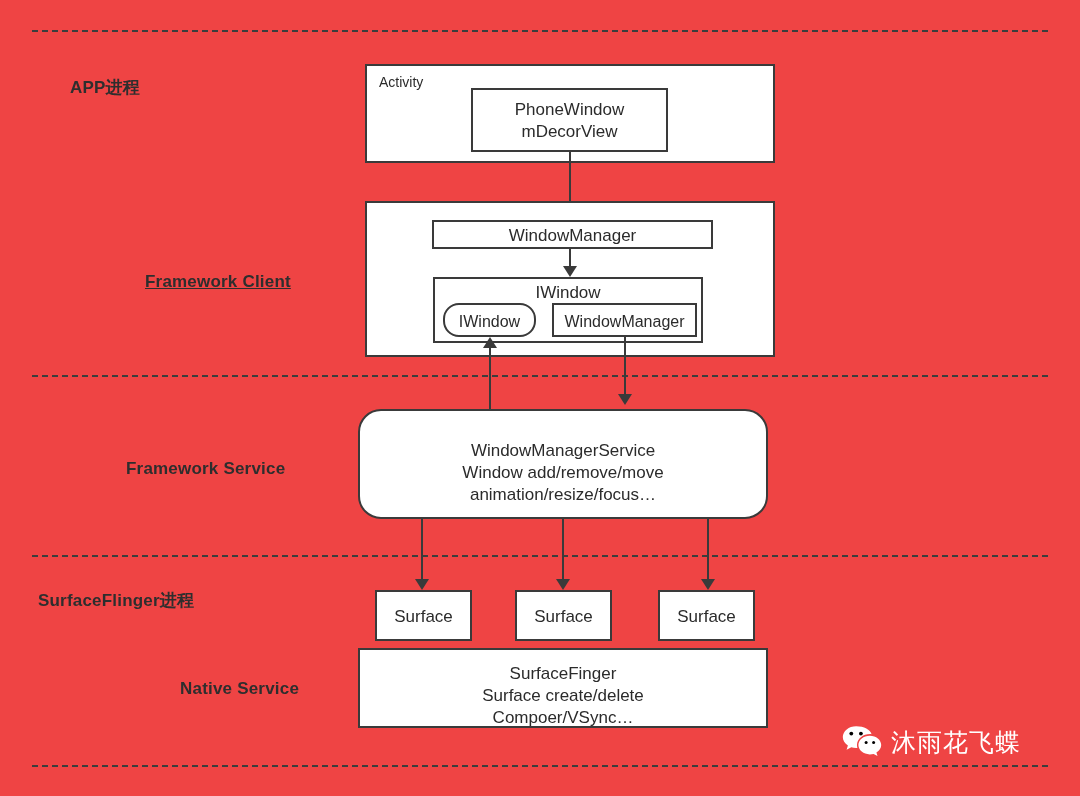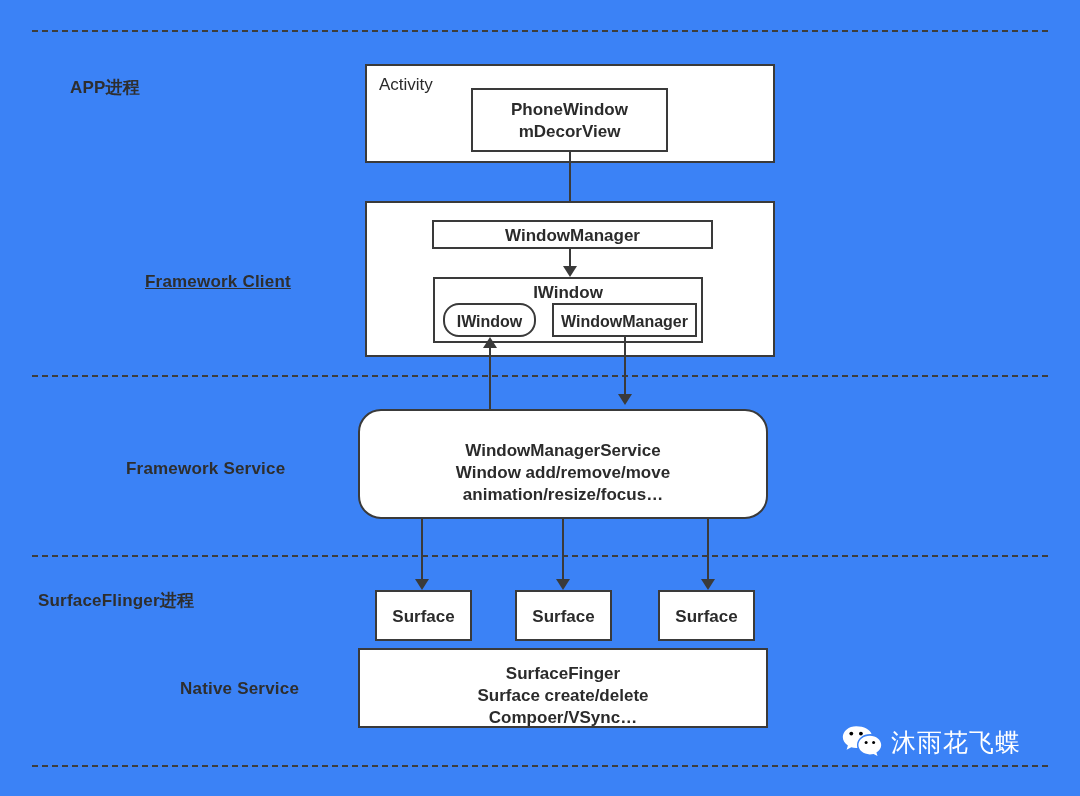--- a/index.html
+++ b/index.html
@@ -4,21 +4,21 @@
 <style>
   html, body {
     margin: 0;
     padding: 0;
     background: #000000;
   }
   #stage {
     position: relative;
     width: 1080px;
     height: 796px;
-    background: #3b82f6;
+    background: #ef4444;
     overflow: hidden;
     font-family: "Liberation Sans", sans-serif;
   }
 
   
   .sep {
     position: absolute;
     height: 0;
     border-top: 2px dashed #3d3d3d;
   }
@@ -44,24 +44,23 @@
   .box-label {
     position: absolute;
     white-space: pre-line;
     line-height: 1.28;
     color: #2b2b2b;
   }
   .center-text {
     left: 0;
     right: 0;
     text-align: center;
-    font-weight: bold;
   }
 
-  .txt-activity   { font-size: 17px; left: 12px; top: 8px; }
+  .txt-activity   { font-size: 14px; left: 12px; top: 8px; }
   .txt-inner      { font-size: 17px; }
   .txt-small      { font-size: 16px; }
 
   
   .vline {
     position: absolute;
     width: 0;
     border-left: 2px solid #3a3a3a;
   }
   .arrowhead {

